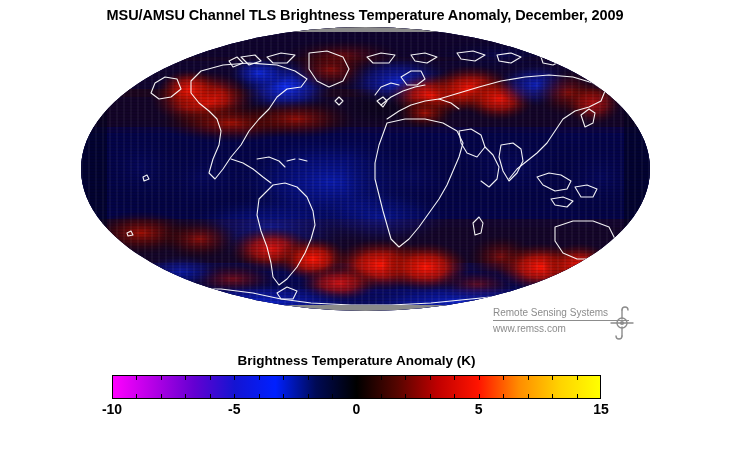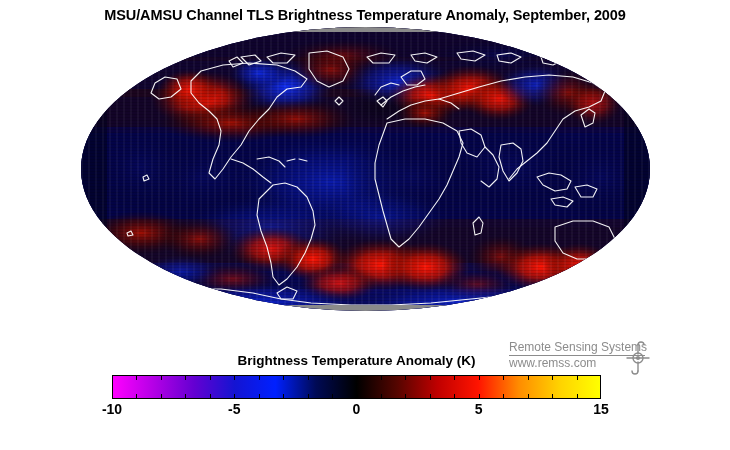--- a/index.html
+++ b/index.html
@@ -59,28 +59,27 @@
     left: 0;
     width: 100%;
     background: #8a8a8a;
   }
   #polar-cap-north { top: 0; height: 5px; }
   #polar-cap-south { bottom: 0; height: 6px; }
 
   
   #credit {
     position: absolute;
-    left: 509px;
+    left: 493px;
     top: 306px;
     width: 150px;
     height: 36px;
     color: #8c8c8c;
-    font-size: 12px;
+    font-size: 10px;
     line-height: 13px;
-    margin-top: 35px;
   }
   #credit-org, #credit-url {
     position: absolute;
     left: 0;
     white-space: nowrap;
   }
   #credit-org { top: 0px; }
   #credit-url { top: 16px; text-align: right; }
   #credit-rule {
     position: absolute;
@@ -150,21 +149,21 @@
     top: 0;
     transform: translateX(-50%);
     font-size: 14px;
     font-weight: bold;
     white-space: nowrap;
   }
 </style>
 </head>
 <body>
 
-<div id="chart-title">MSU/AMSU Channel TLS Brightness Temperature Anomaly, September, 2009</div>
+<div id="chart-title">MSU/AMSU Channel TLS Brightness Temperature Anomaly, December, 2009</div>
 
 <div id="map-panel">
   <div id="map-clip">
 
     <svg id="map-svg" viewBox="0 0 569 284" preserveAspectRatio="none">
       <defs>
         <radialGradient id="gRedNPac" cx="50%" cy="50%" r="50%">
           <stop offset="0%" stop-color="#ff1505" stop-opacity="1"></stop>
           <stop offset="45%" stop-color="#b81002" stop-opacity="0.85"></stop>
           <stop offset="100%" stop-color="#3a0400" stop-opacity="0"></stop>

